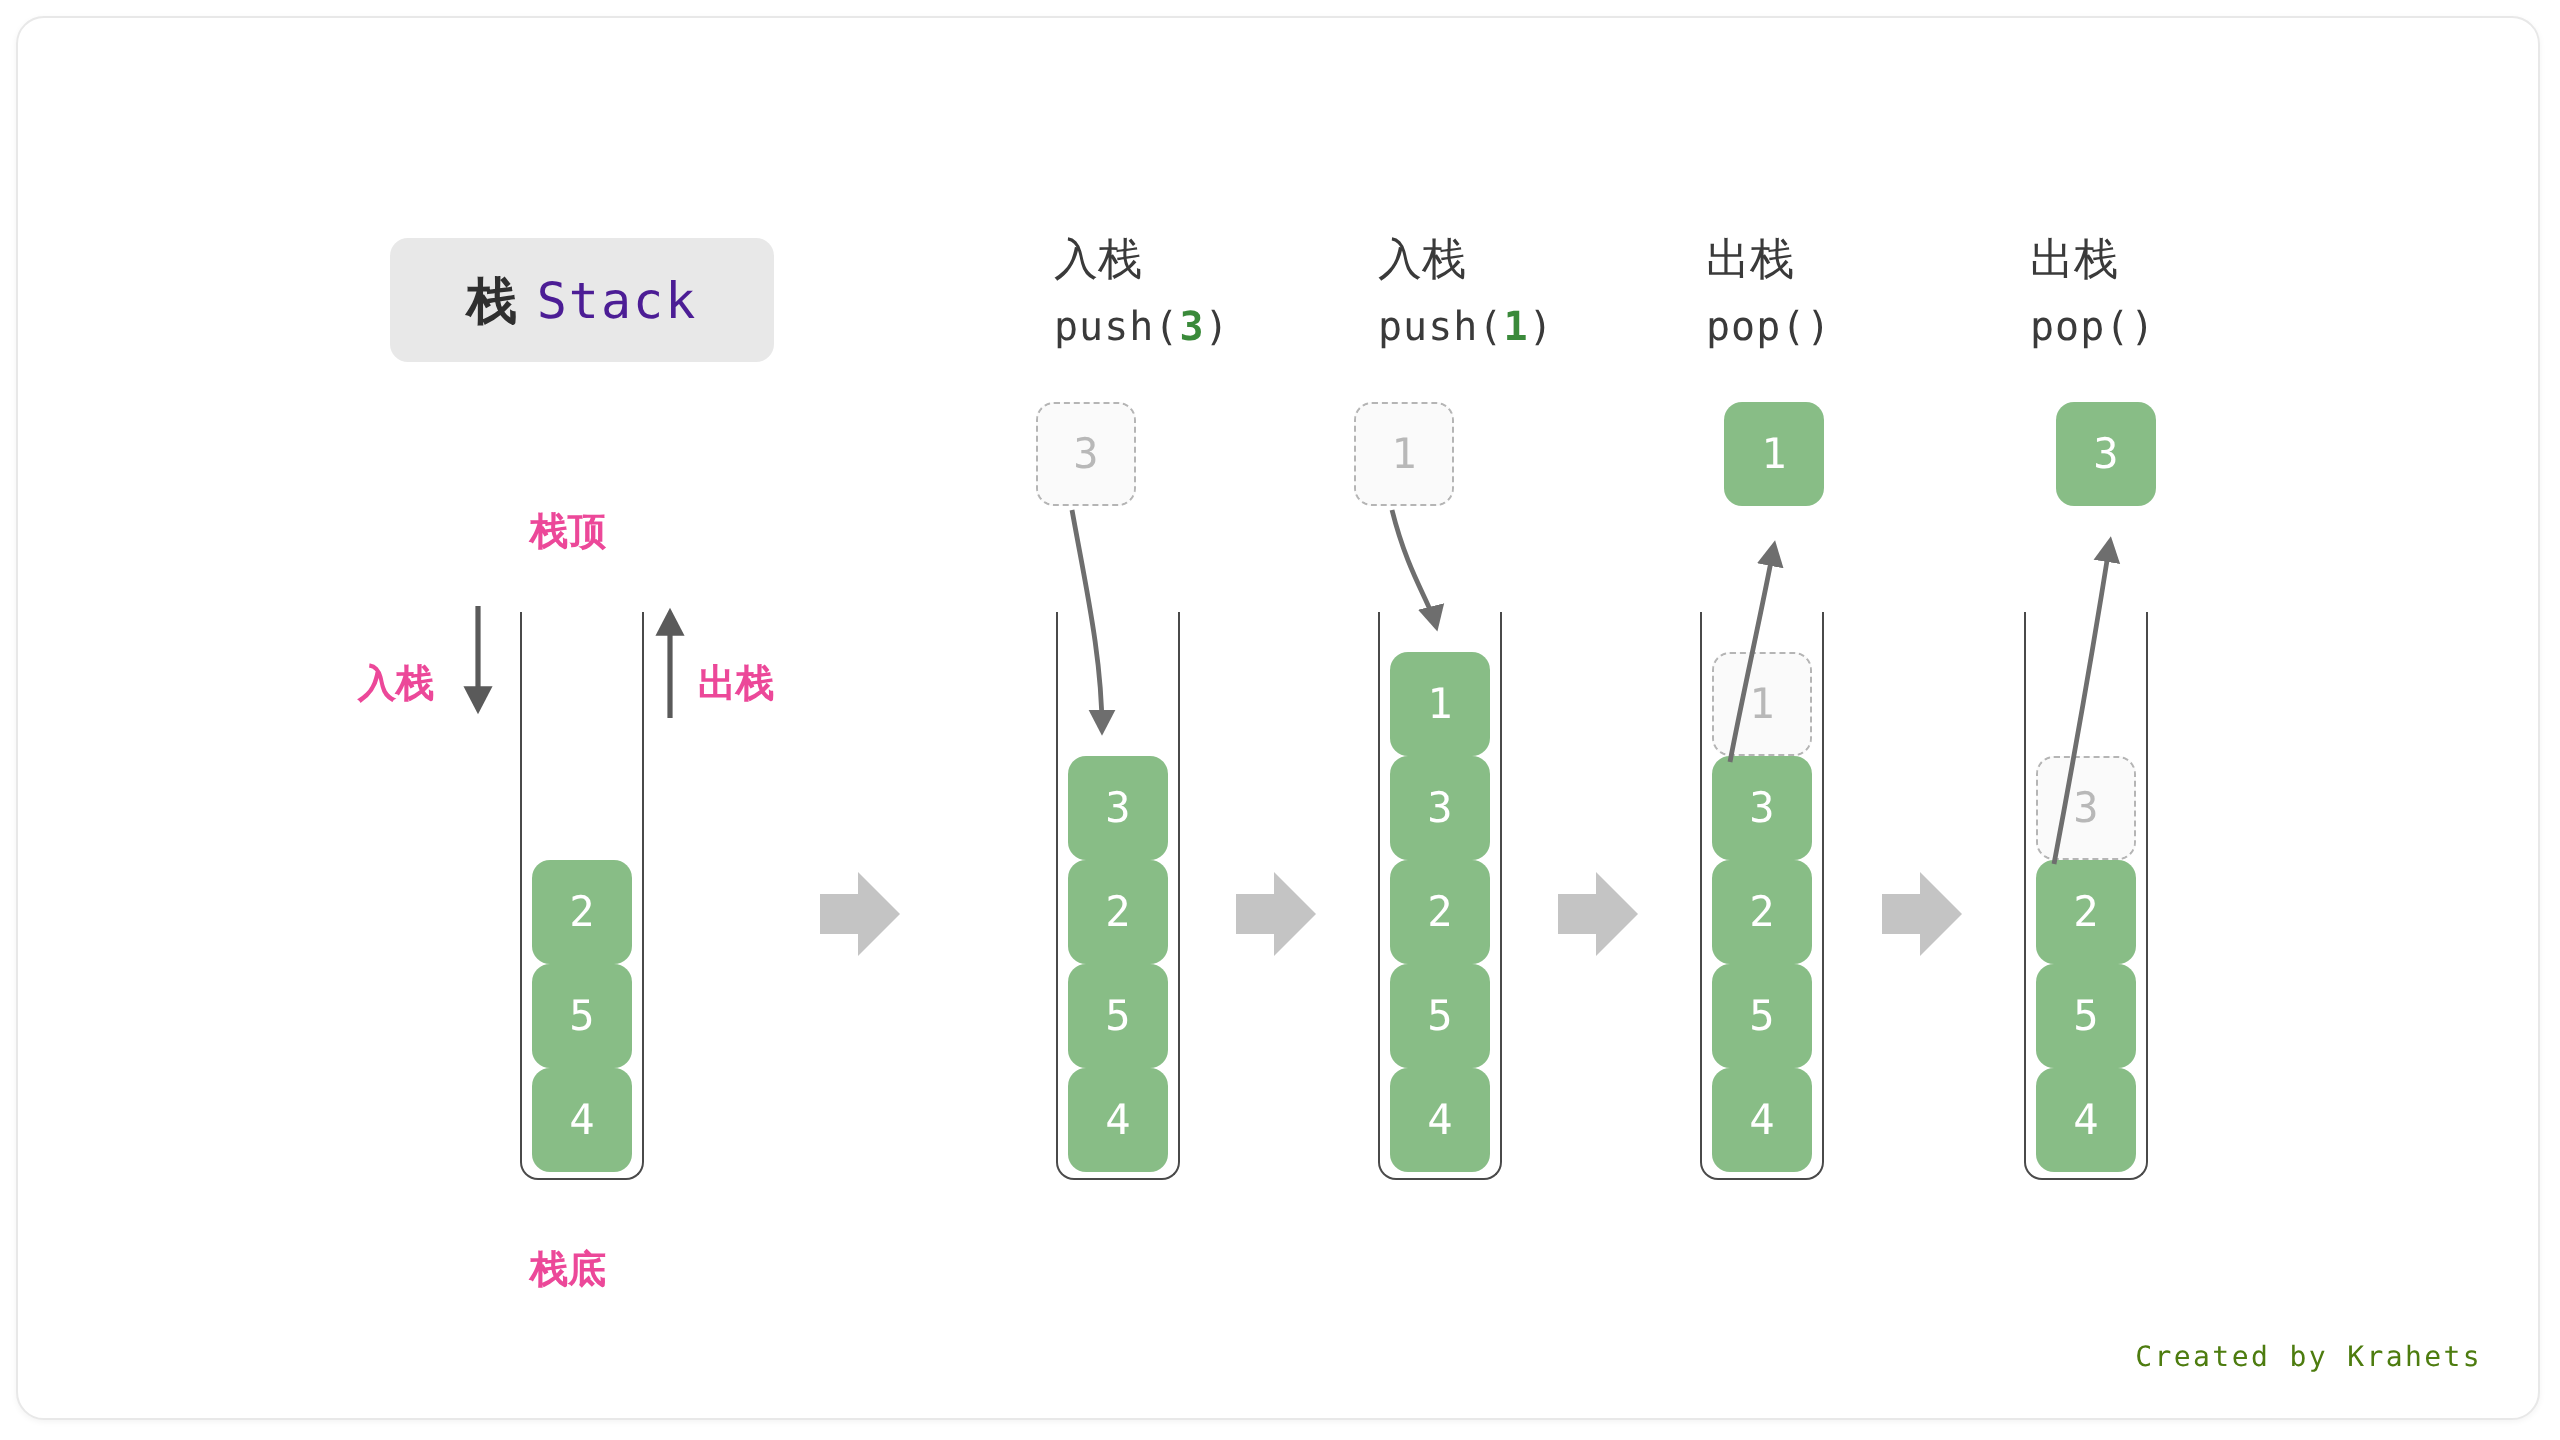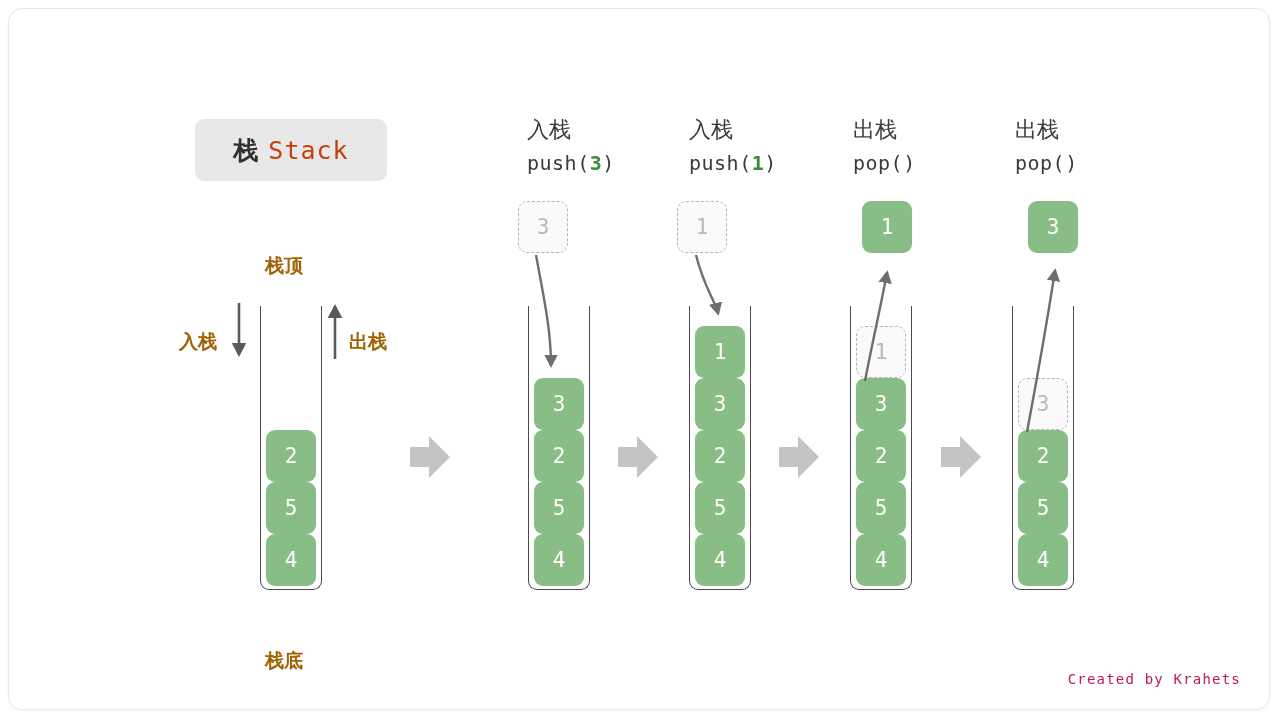--- a/index.html
+++ b/index.html
@@ -43,31 +43,31 @@
     gap: 10px;
   }
   #title-badge .cn {
     font-size: 25px;
     font-weight: bold;
     color: #2f2f2f;
     font-family: "Liberation Sans", "DejaVu Sans", sans-serif;
   }
   #title-badge .en {
     font-size: 25px;
-    color: #c2410c;
+    color: #4c1d95;
     font-family: "DejaVu Sans Mono", "Liberation Mono", monospace;
     letter-spacing: 1px;
   }
 
   
   .cn-label {
     position: absolute;
     font-size: 19px;
     font-weight: bold;
-    color: #a16207;
+    color: #ec4899;
     white-space: nowrap;
     font-family: "Liberation Sans", "DejaVu Sans", sans-serif;
   }
 
   
   .col-head {
     position: absolute;
     white-space: nowrap;
   }
   .col-head .line1 {
@@ -161,38 +161,38 @@
     height: 702px;
     pointer-events: none;
   }
 
   
   #credit {
     position: absolute;
     right: 28px;
     bottom: 22px;
     font-size: 14px;
-    color: #be185d;
+    color: #4d7c0f;
     letter-spacing: 1.2px;
     font-family: "DejaVu Sans Mono", "Liberation Mono", monospace;
   }
 </style>
 </head>
 <body>
 
 <div id="card">
 
   <div id="title-badge">
     <span class="cn">栈</span>
     <span class="en">Stack</span>
   </div>
 
   <div class="cn-label" style="left:256px; top:244px;">栈顶</div>
 
-  <div class="cn-label" style="left:256px; top:639px;text-align:center;">栈底</div>
+  <div class="cn-label" style="left:256px; top:613px;text-align:center;">栈底</div>
 
   <div class="cn-label" style="left:170px; top:320px;">入栈</div>
 
   <div class="cn-label" style="left:340px; top:320px;">出栈</div>
 
   <div class="col-head" style="left:518px; top:106px;">
     <div class="line1">入栈</div>
     <div class="line2">push(<span class="arg">3</span>)</div>
   </div>
 

